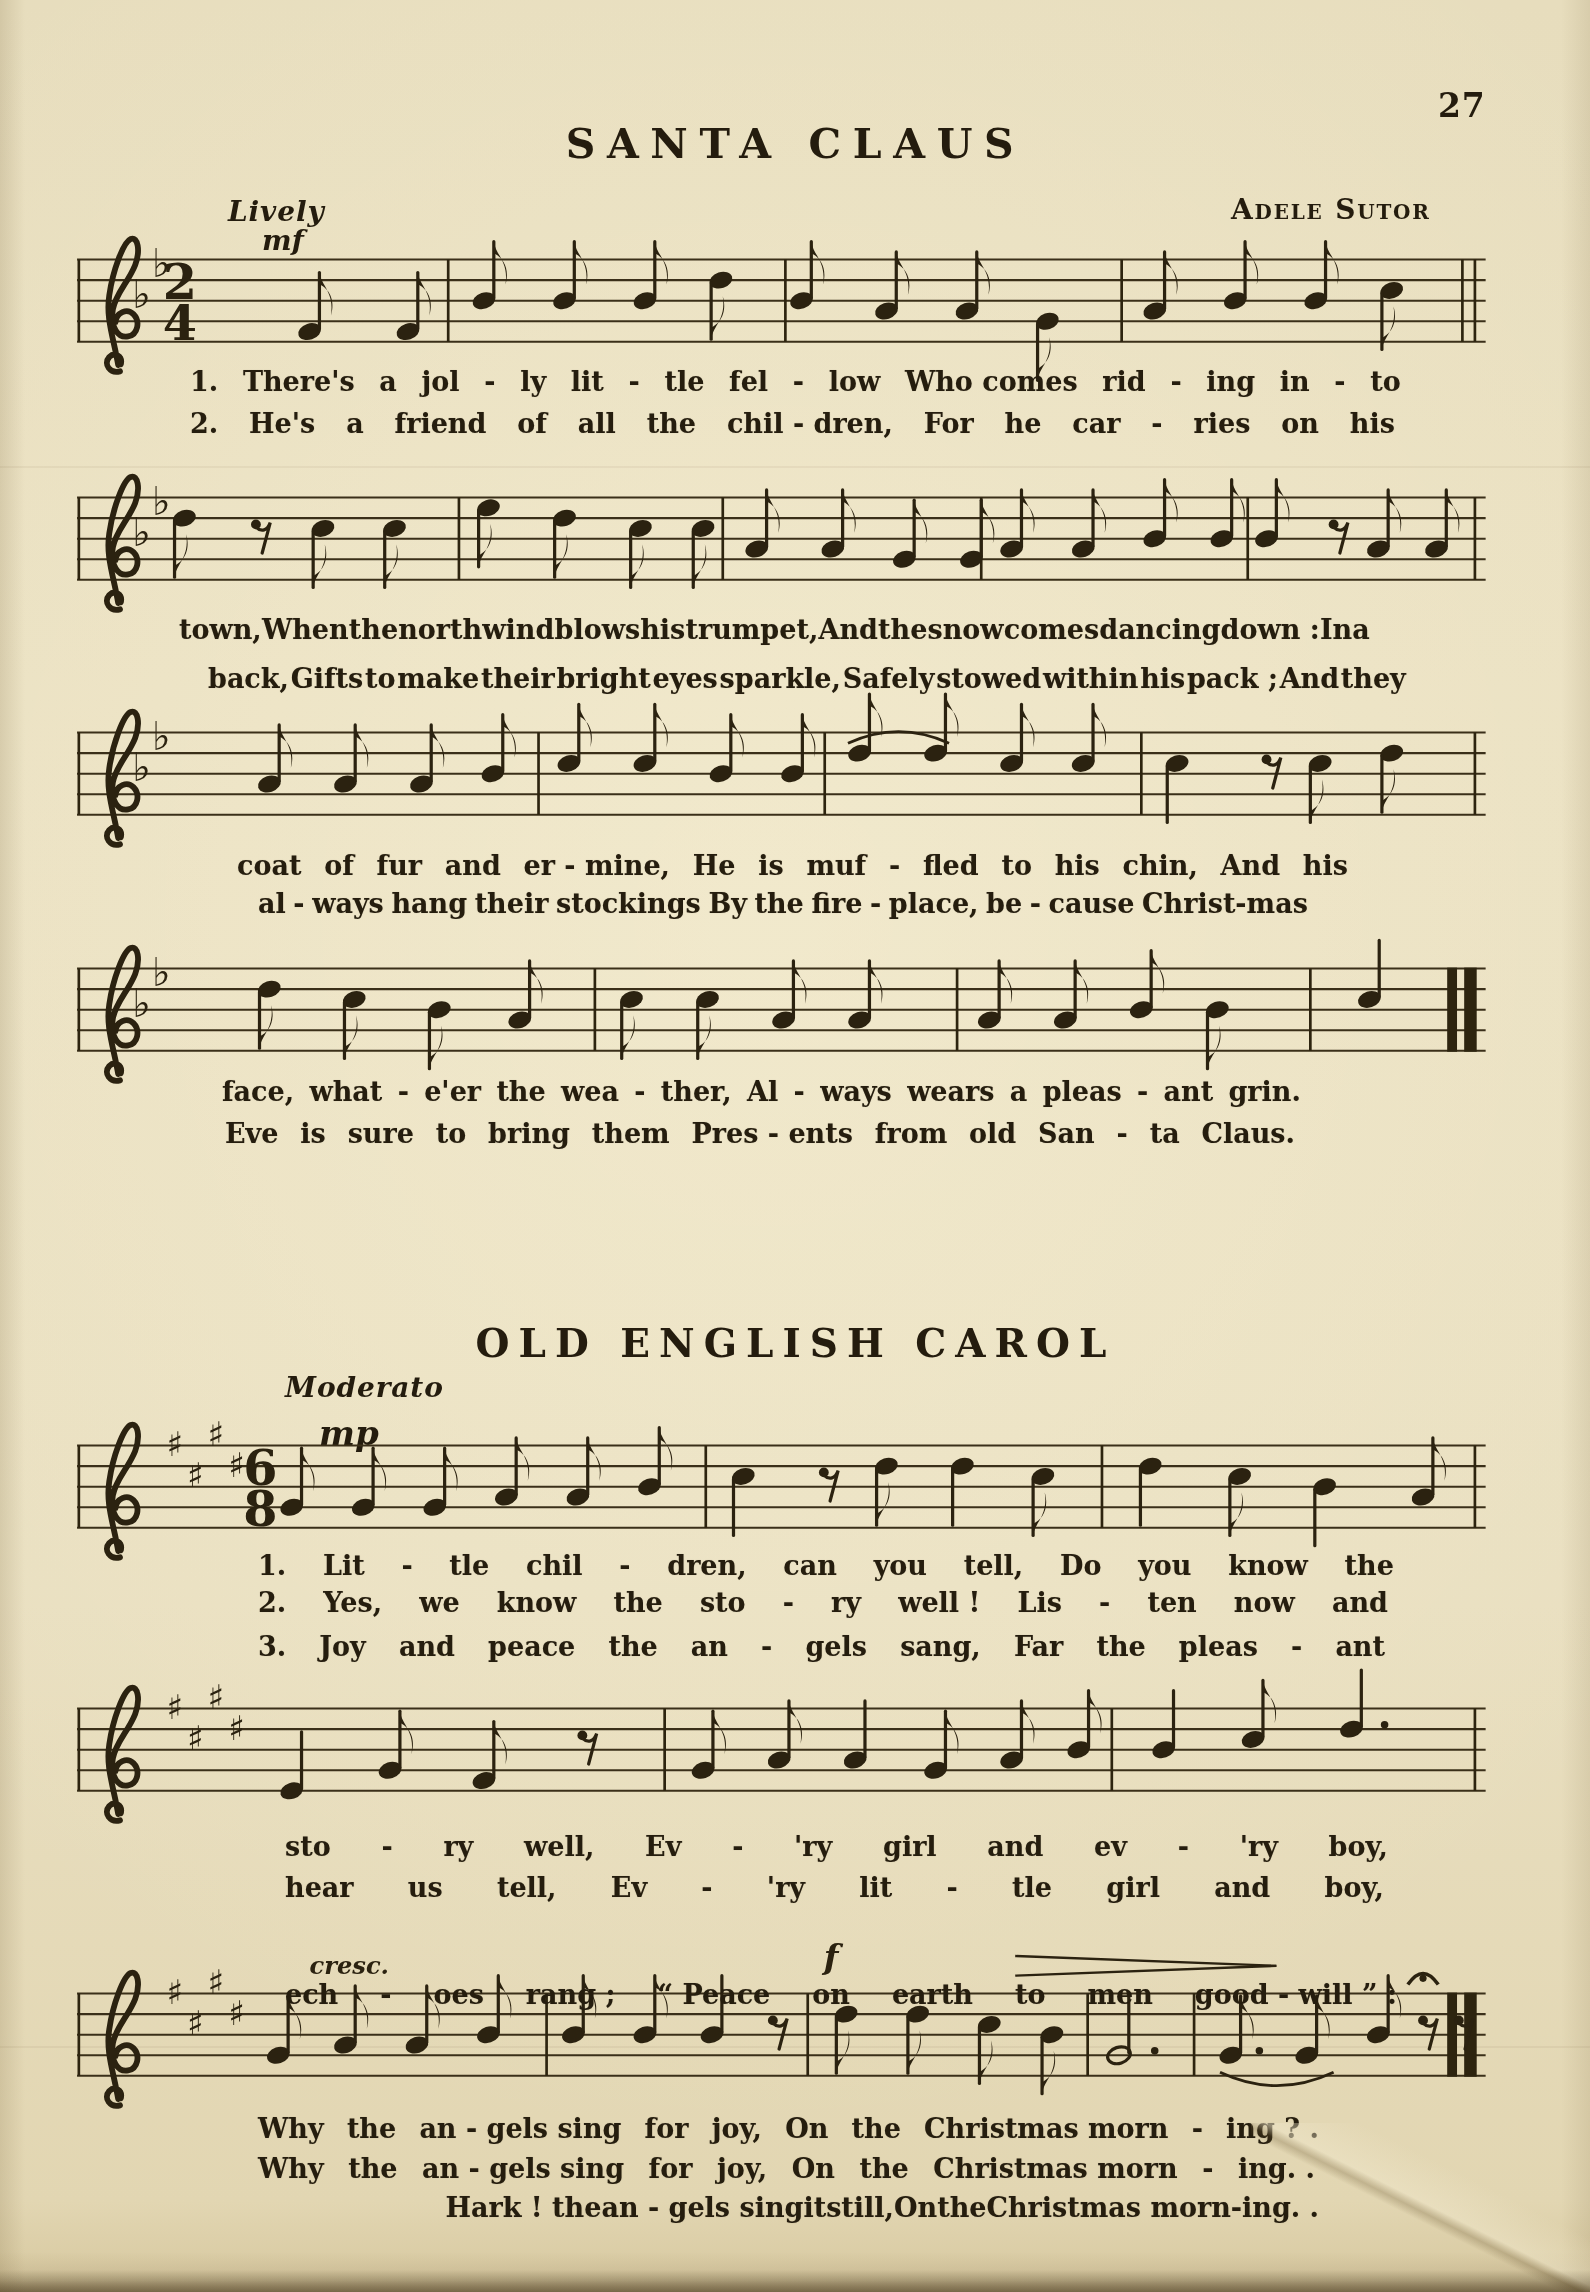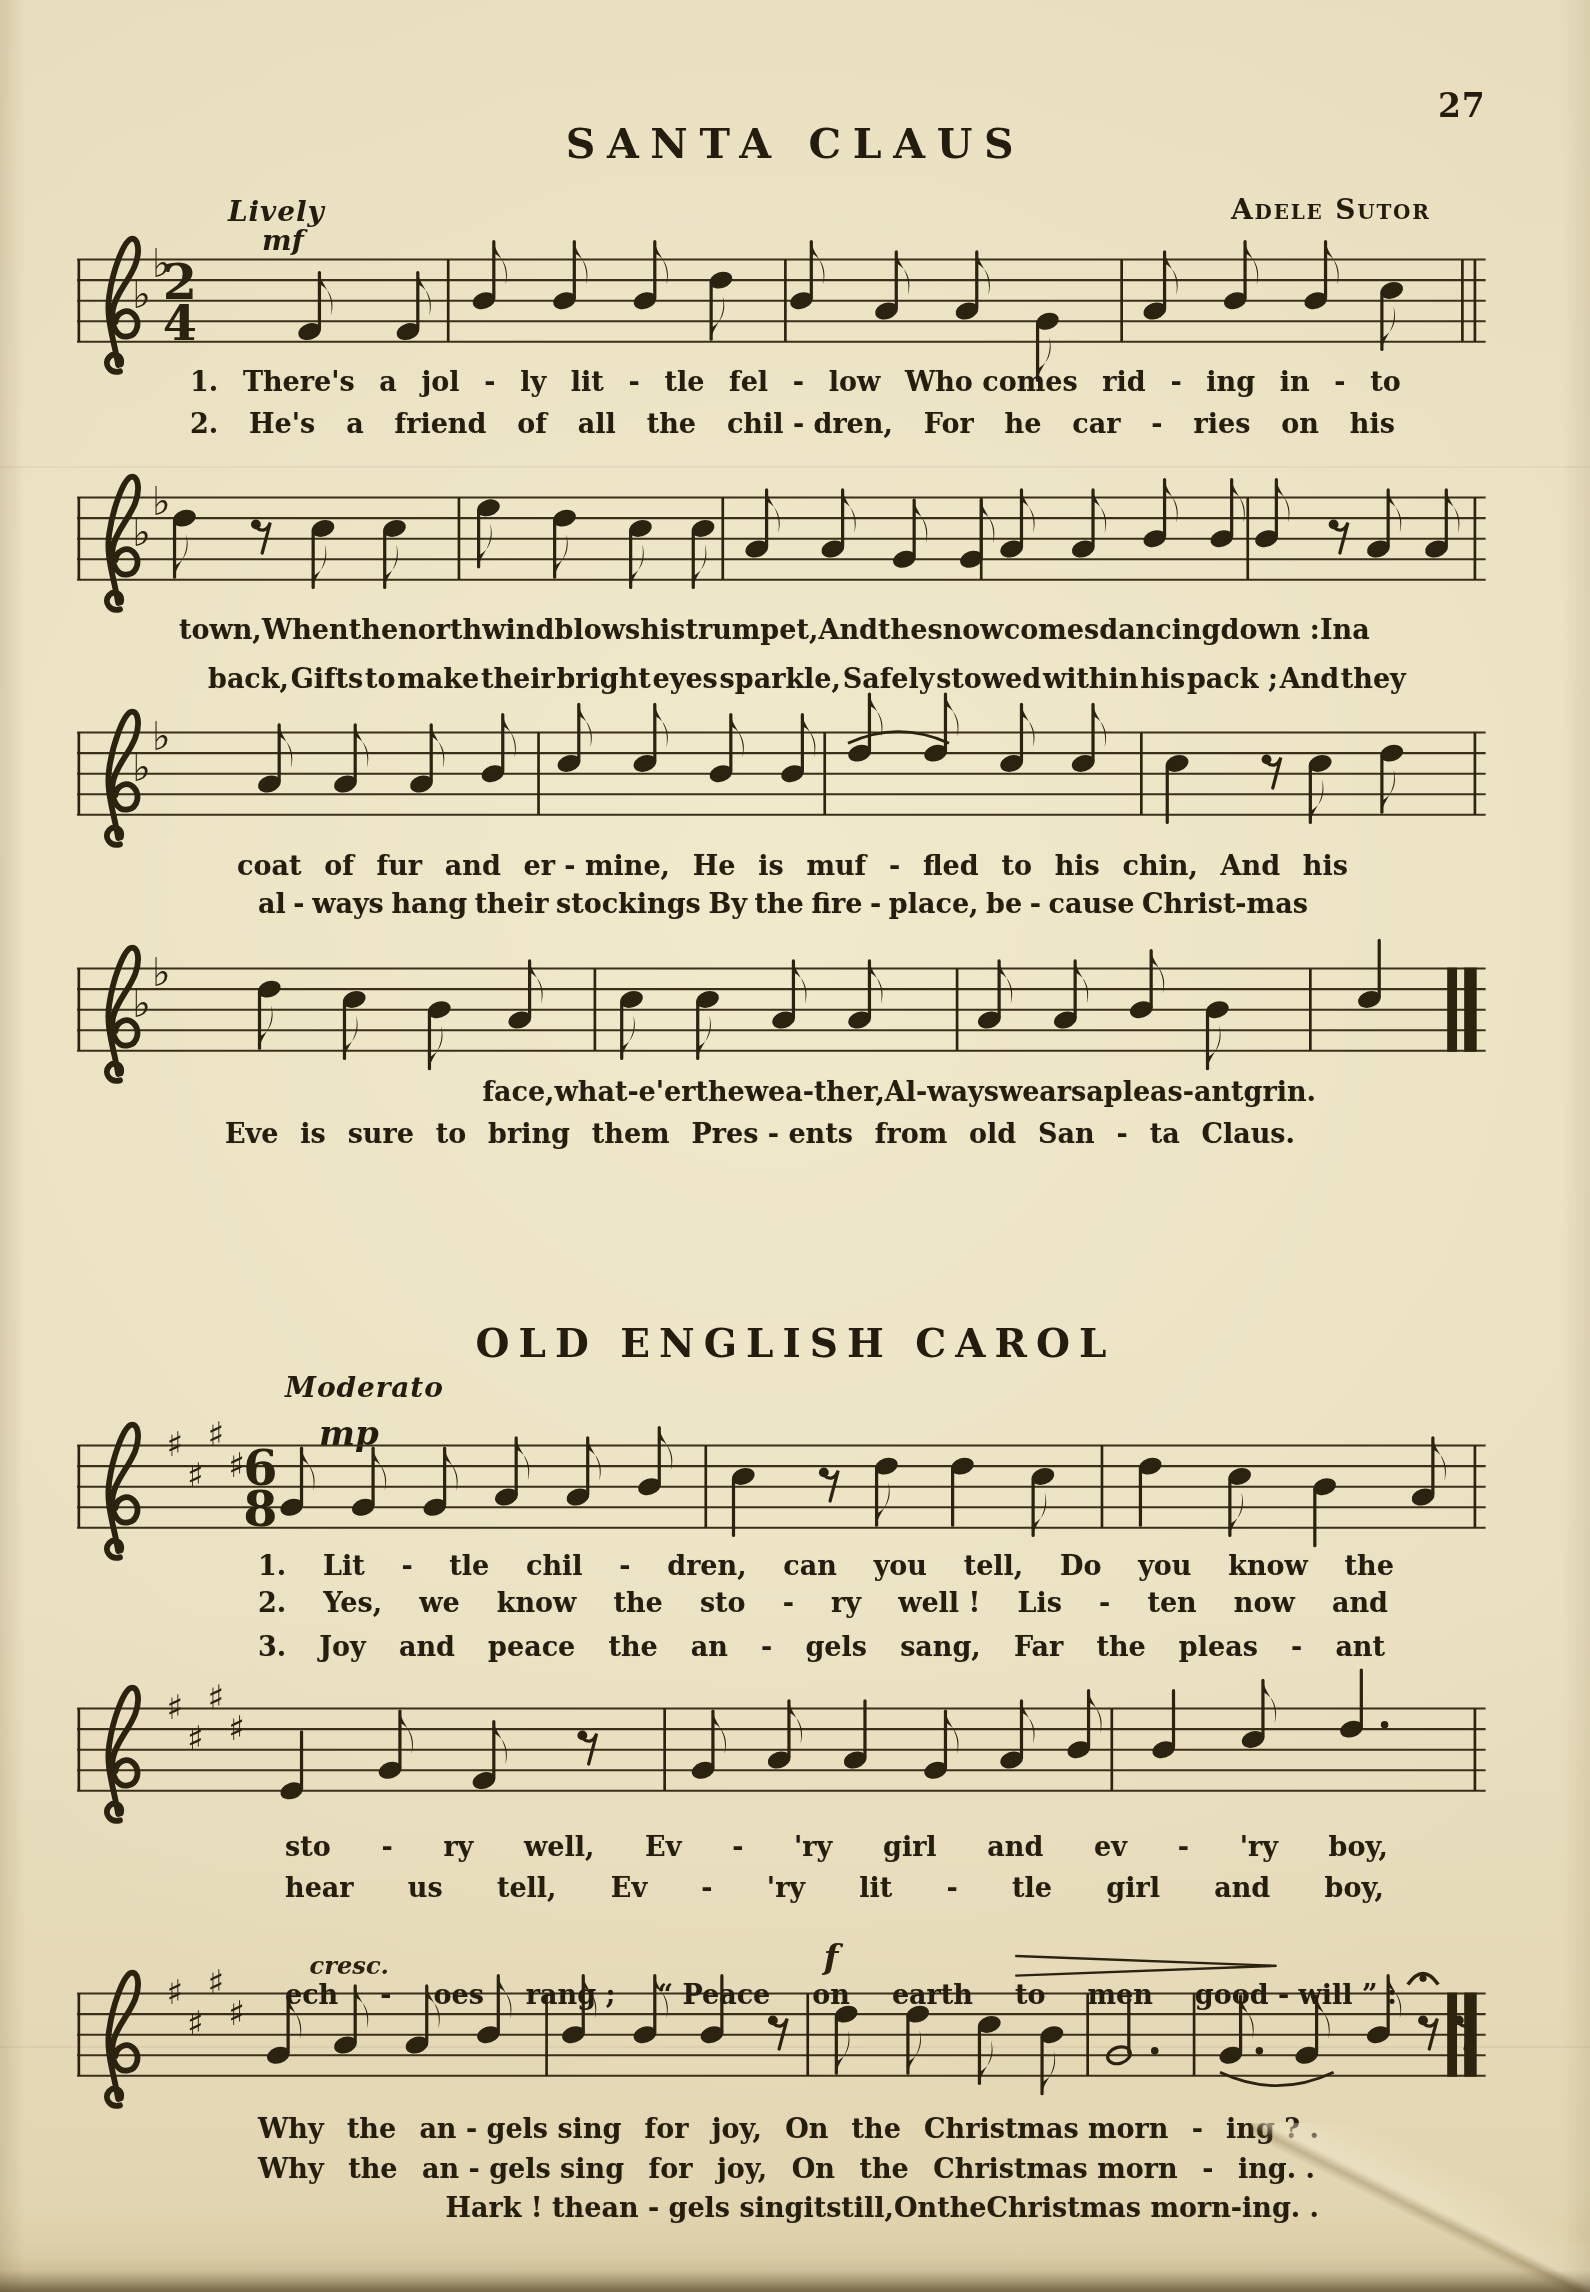--- a/index.html
+++ b/index.html
@@ -847,21 +847,21 @@
         <span>By</span>
         <span>the</span>
         <span>fire</span>
         <span>-</span>
         <span>place,</span>
         <span>be</span>
         <span>-</span>
         <span>cause</span>
         <span>Christ-mas</span>
       </div>
-      <div class="lyric-line" style="left: 237px; top: 1076px; width: 1079px; justify-content: flex-end;">
+      <div class="lyric-line" style="left: 222px; top: 1076px; width: 1079px;">
         <span>face,</span>
         <span>what</span>
         <span>-</span>
         <span>e'er</span>
         <span>the</span>
         <span>wea</span>
         <span>-</span>
         <span>ther,</span>
         <span>Al</span>
         <span>-</span>

